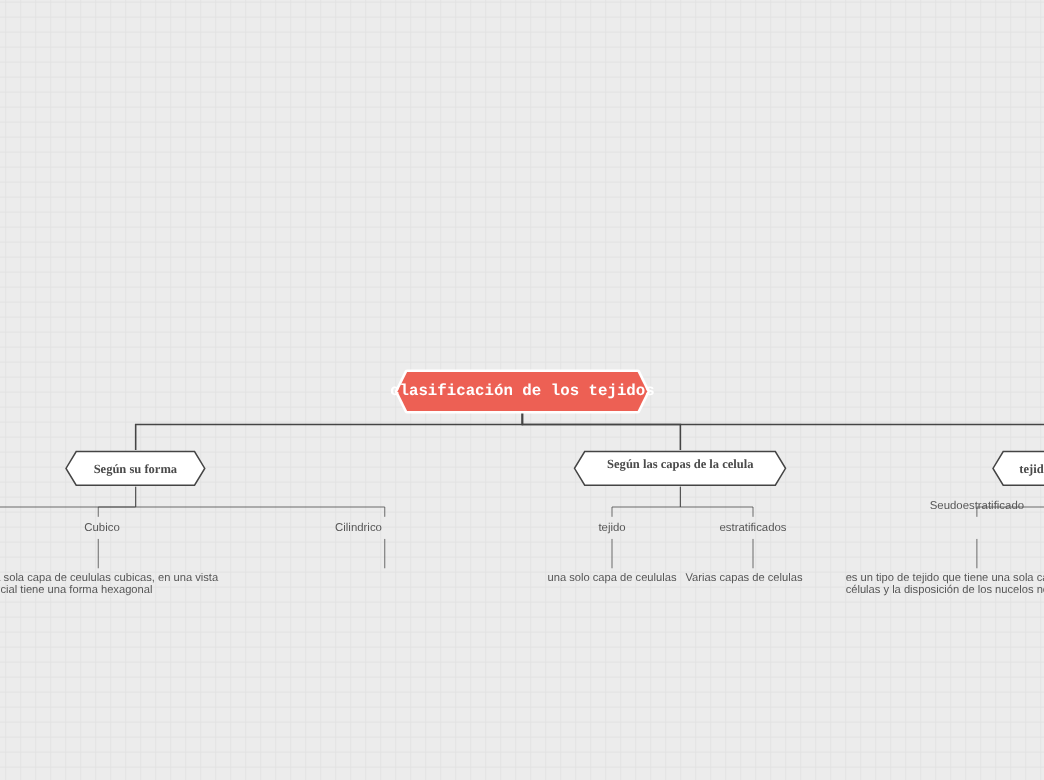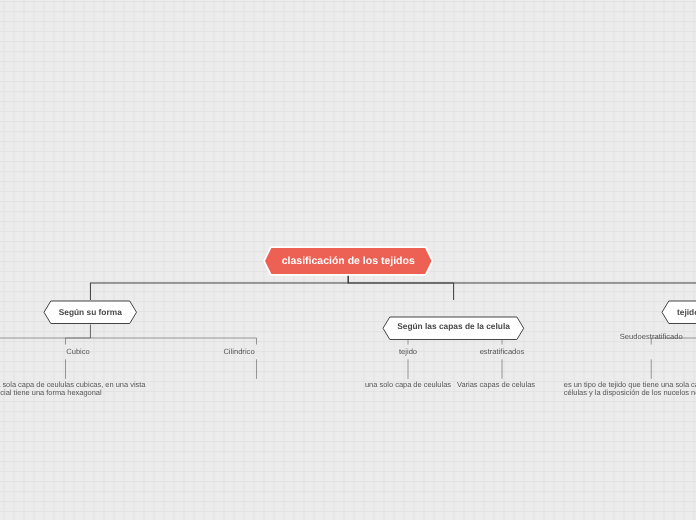--- a/index.html
+++ b/index.html
@@ -14,22 +14,22 @@
         linear-gradient(to right, #e2e2e2 1px, transparent 1px),
         linear-gradient(to bottom, #e2e2e2 1px, transparent 1px);
       background-size:10.0px 10.0px;
       background-position:3.5px 0px, 0px 1.1px;}
   #wires{position:absolute;left:0;top:0;}
   .hex{position:absolute;}
   .hex > svg.shape{position:absolute;left:-4px;top:-4px;display:block;overflow:visible;}
   .hex .lbl{position:absolute;left:0;top:0;right:0;bottom:0;
       display:flex;align-items:center;justify-content:center;
       font-weight:bold;white-space:nowrap;}
-  .rootnode .lbl{color:#ffffff;font-size:10.5px;}
-  .branchnode .lbl{color:#4a4a4a;font-size:8.35px;}
+  .rootnode .lbl{color:#ffffff;font-size:10.5px;font-family:Liberation Mono, monospace;}
+  .branchnode .lbl{color:#4a4a4a;font-size:8.35px;font-family:Liberation Serif, serif;}
   .leaf{position:absolute;white-space:nowrap;color:#565656;
         font-size:7.6px;line-height:14.5px;
         text-align:center;transform:translateX(-50%);}
   .descwrap{position:absolute;transform:translateX(-50%);text-align:center;width:175px;
         font-size:0;line-height:0;}
   .desc{display:inline-block;vertical-align:top;color:#565656;font-size:7.45px;
         line-height:7.6px;text-align:left;max-width:175px;
         white-space:pre-wrap;}
 </style>
 </head>
@@ -59,24 +59,24 @@
         <path d="M 6.4 0 L 160.1 0 L 166.5 13.0 L 160.1 26.0 L 6.4 26.0 L 0 13.0 Z" fill="#ed6054"></path>
       </svg>
     <div class="lbl">clasificación de los tejidos</div>
   </div>
   <div class="hex branchnode" style="left:44.0px;top:301.0px;width:92.5px;height:22.5px">
     <svg class="shape" width="100.5" height="30.5" viewBox="-4 -4 100.5 30.5">
         <path d="M 6.8 0 L 85.7 0 L 92.5 11.25 L 85.7 22.5 L 6.8 22.5 L 0 11.25 Z" fill="#ffffff" stroke="#444444" stroke-width="1.0"></path>
       </svg>
     <div class="lbl">Según su forma</div>
   </div>
-  <div class="leaf" style="left:78px;top:344.8px"><span>Cubico</span></div>
+  <div class="leaf" style="left:68px;top:344.8px"><span>Cubico</span></div>
   <div class="descwrap" style="left:65.5px;top:381.0px"><span class="desc">es una sola capa de ceululas cubicas, en una vista superficial tiene una forma hexagonal</span></div>
   <div class="leaf" style="left:239px;top:344.8px"><span>Cilindrico</span></div>
-  <div class="hex branchnode" style="left:383.2px;top:317px;width:140.7px;height:17px">
+  <div class="hex branchnode" style="left:383.2px;top:301.0px;width:140.7px;height:17px">
     <svg class="shape" width="148.7" height="30.5" viewBox="-4 -4 148.7 30.5">
         <path d="M 6.8 0 L 133.89999999999998 0 L 140.7 11.25 L 133.89999999999998 22.5 L 6.8 22.5 L 0 11.25 Z" fill="#ffffff" stroke="#444444" stroke-width="1.0"></path>
       </svg>
     <div class="lbl">Según las capas de la celula</div>
   </div>
   <div class="leaf" style="left:408.0px;top:344.8px"><span>tejido</span></div>
   <div class="descwrap" style="left:408.0px;top:381.0px"><span class="desc">una solo capa de ceululas</span></div>
   <div class="leaf" style="left:502.0px;top:344.8px"><span>estratificados</span></div>
   <div class="descwrap" style="left:496px;top:381.0px"><span class="desc">Varias capas de celulas</span></div>
   <div class="hex branchnode" style="left:662.1px;top:301.0px;width:85.6px;height:22.5px">

